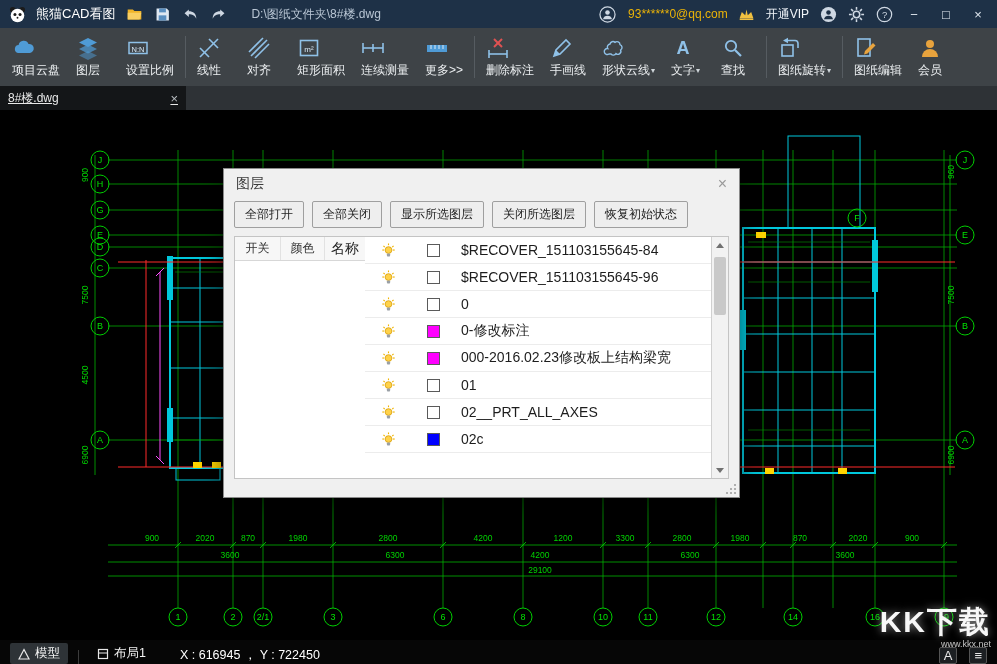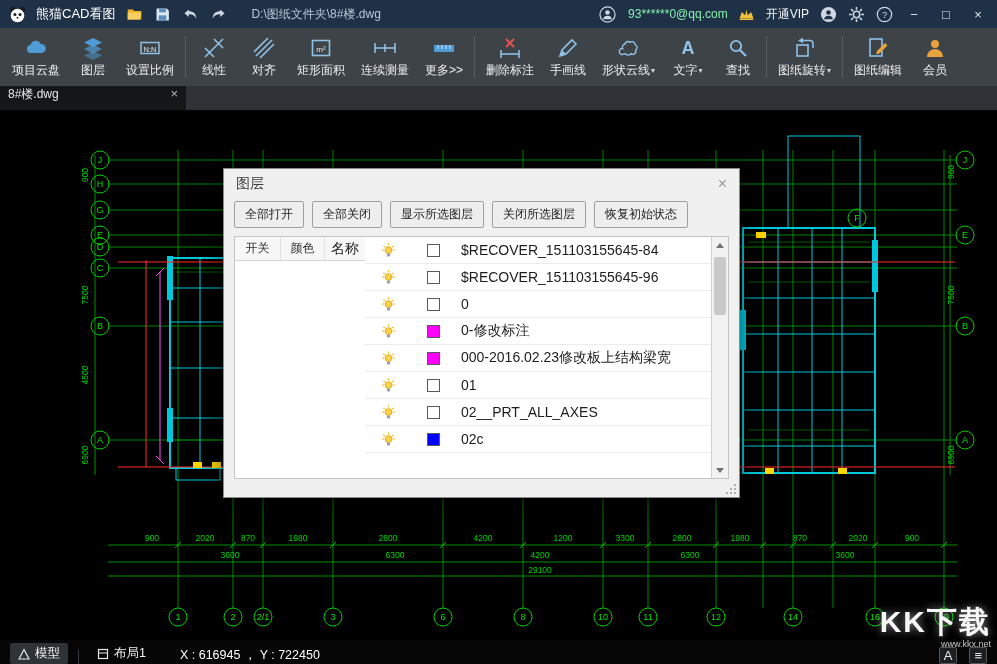--- a/index.html
+++ b/index.html
@@ -7,35 +7,35 @@
   body { font-family:"Liberation Sans", sans-serif; overflow:hidden; }
   .window { position:relative; width:997px; height:664px; display:flex; flex-direction:column; background:#000; }
 
   
   .titlebar { height:28px; background:#1e3147; display:flex; align-items:center; padding:0 8px; gap:10px; flex:0 0 auto; }
   .titlebar .app-title { color:#fff; font-size:13px; white-space:nowrap; }
   .titlebar .path { color:#b9c6d4; font-size:12px; white-space:nowrap; margin-left:14px; }
   .tb-icon { width:18px; height:18px; display:inline-flex; align-items:center; justify-content:center; flex:0 0 auto; cursor:pointer; }
   .tb-icon svg { width:17px; height:17px; }
   .tb-right { margin-left:auto; display:flex; align-items:center; gap:10px; }
-  .account { color:#86efac; font-size:12px; display:flex; align-items:center; gap:12px; white-space:nowrap; }
+  .account { color:#eab308; font-size:12px; display:flex; align-items:center; gap:12px; white-space:nowrap; }
   .viplabel { color:#f2f6fa; font-size:12px; white-space:nowrap; }
   .winctl { color:#dfe7ef; font-size:13px; width:22px; text-align:center; cursor:pointer; }
 
   
   .toolbar { height:58px; background:#3e4347; display:flex; align-items:center; padding:0 4px; flex:0 0 auto; overflow:hidden; }
-  .titem { display:flex; flex-direction:column; align-items:center; justify-content:center; padding:3px 8px; min-width:50px; cursor:pointer; }
+  .titem { display:flex; flex-direction:column; align-items:flex-start; justify-content:center; padding:3px 8px; min-width:50px; cursor:pointer; }
   .titem svg { width:24px; height:24px; }
   .titem .tlabel { color:#eceff1; font-size:12px; margin-top:2px; white-space:nowrap; display:flex; align-items:center; gap:1px; }
   .titem .dd { font-size:8px; color:#cfd6da; }
   .tsep { width:1px; height:42px; background:#565c61; margin:0 3px; flex:0 0 auto; }
 
   
   .tabbar { height:24px; background:#2e3236; display:flex; align-items:stretch; flex:0 0 auto; }
-  .tab { width:186px; background:#141618; color:#e8e8e8; font-size:12px; display:flex; align-items:flex-start; padding:0 8px; gap:8px; cursor:pointer; }
+  .tab { width:186px; background:#141618; color:#e8e8e8; font-size:12px; display:flex; align-items:center; padding:0 8px; gap:8px; cursor:pointer;text-decoration:underline; }
   .tab .tab-label { flex:1; white-space:nowrap; overflow:hidden; }
   .tab .tab-close { color:#b7bcc0; font-size:13px; cursor:pointer; }
 
   
   .canvas { position:relative; height:530px; background:#000; flex:0 0 auto; }
   svg.cad { position:absolute; inset:0; }
   #grid-layer line { stroke:#00a800; stroke-width:0.8; }
   #bubble-layer circle { fill:none; stroke:#00cf00; stroke-width:1; }
   #bubble-layer text { fill:#00e400; font-size:9px; text-anchor:middle; }
   #dim-layer text { fill:#00d400; font-size:8.5px; text-anchor:middle; }

